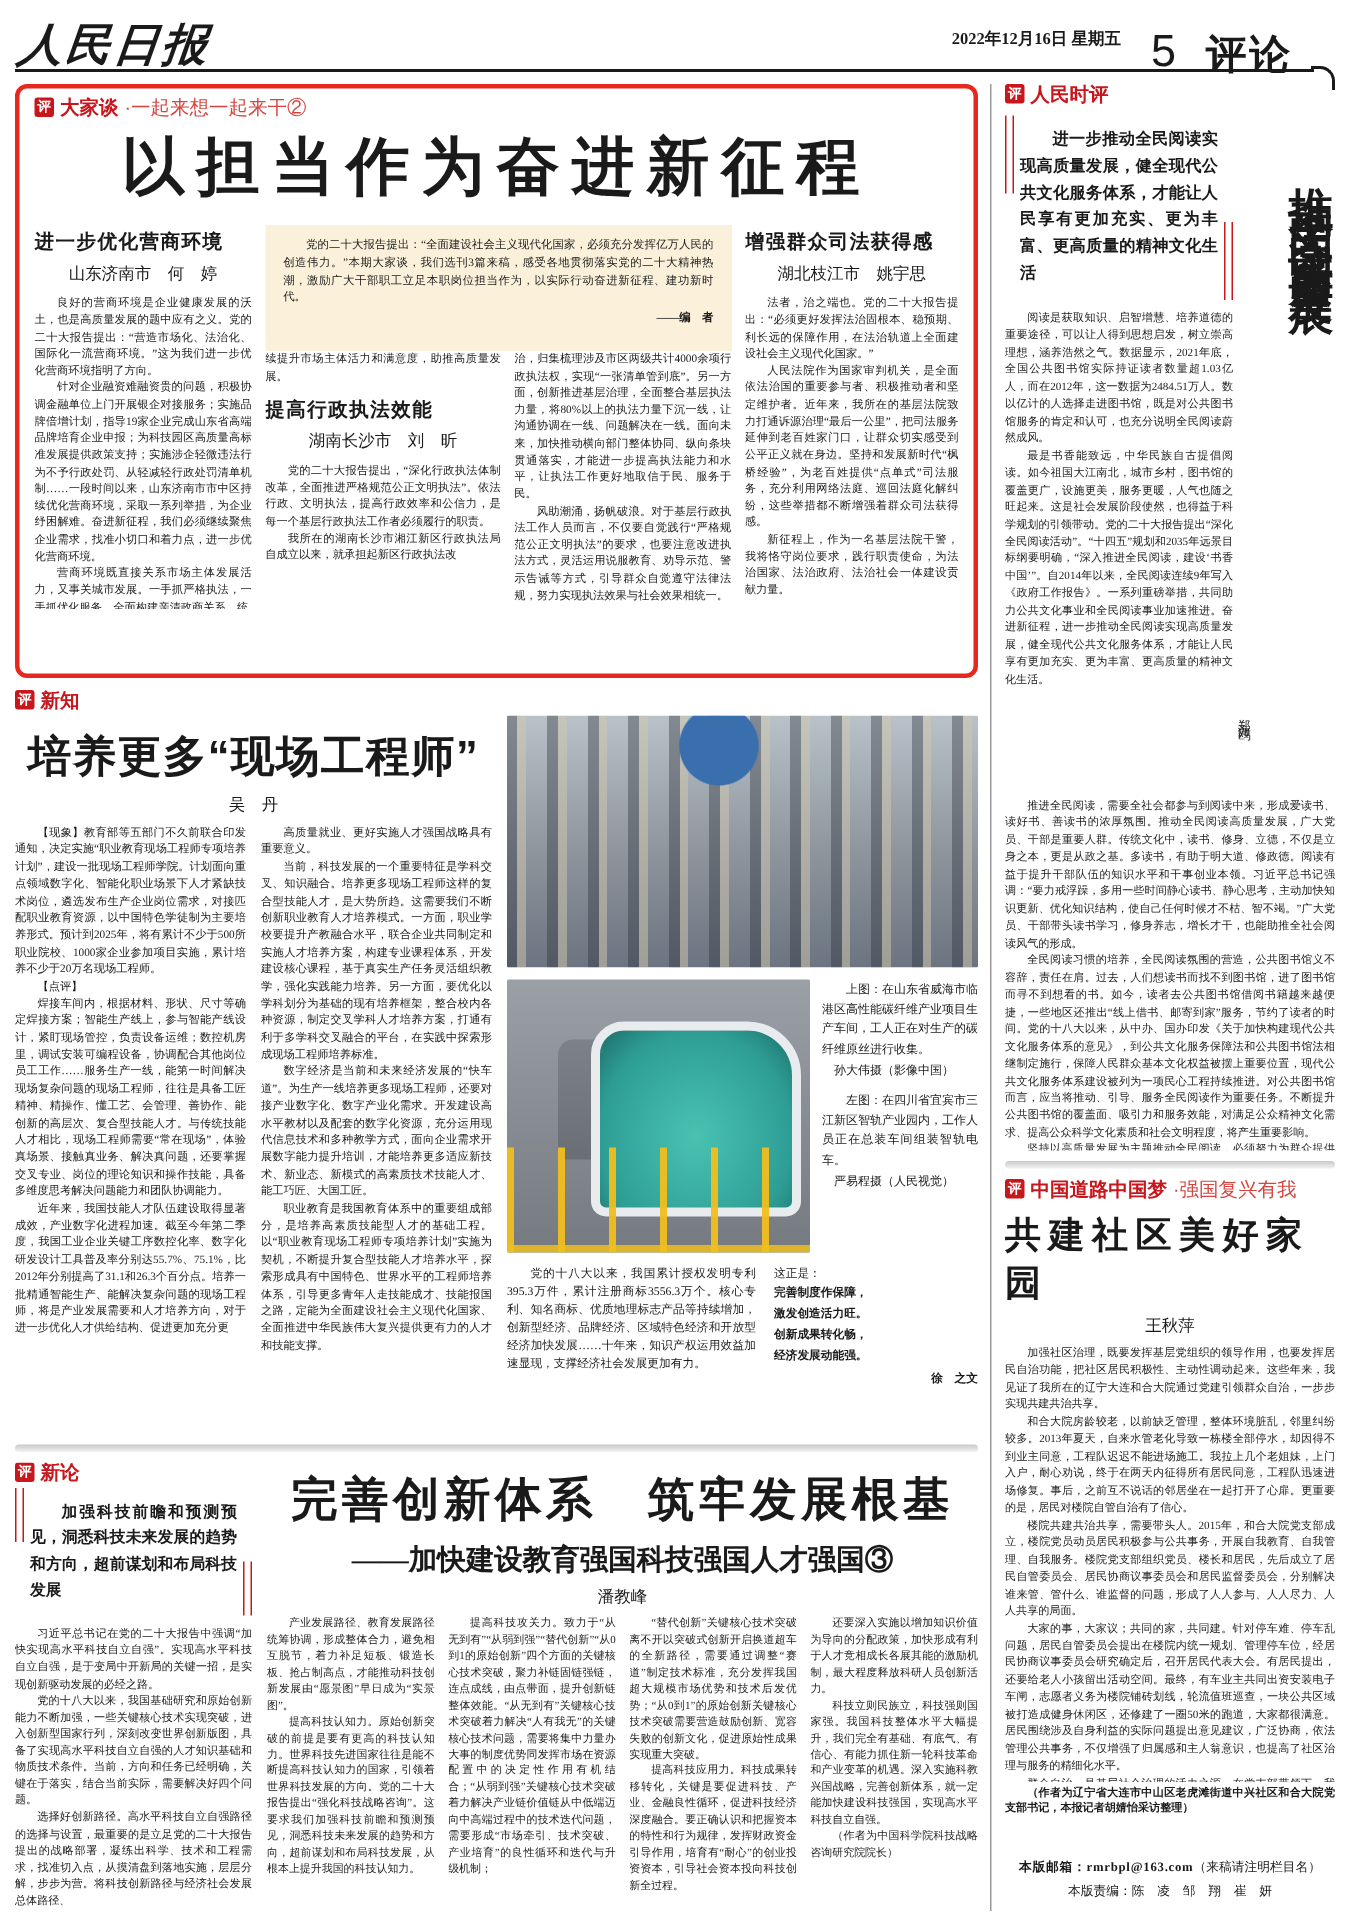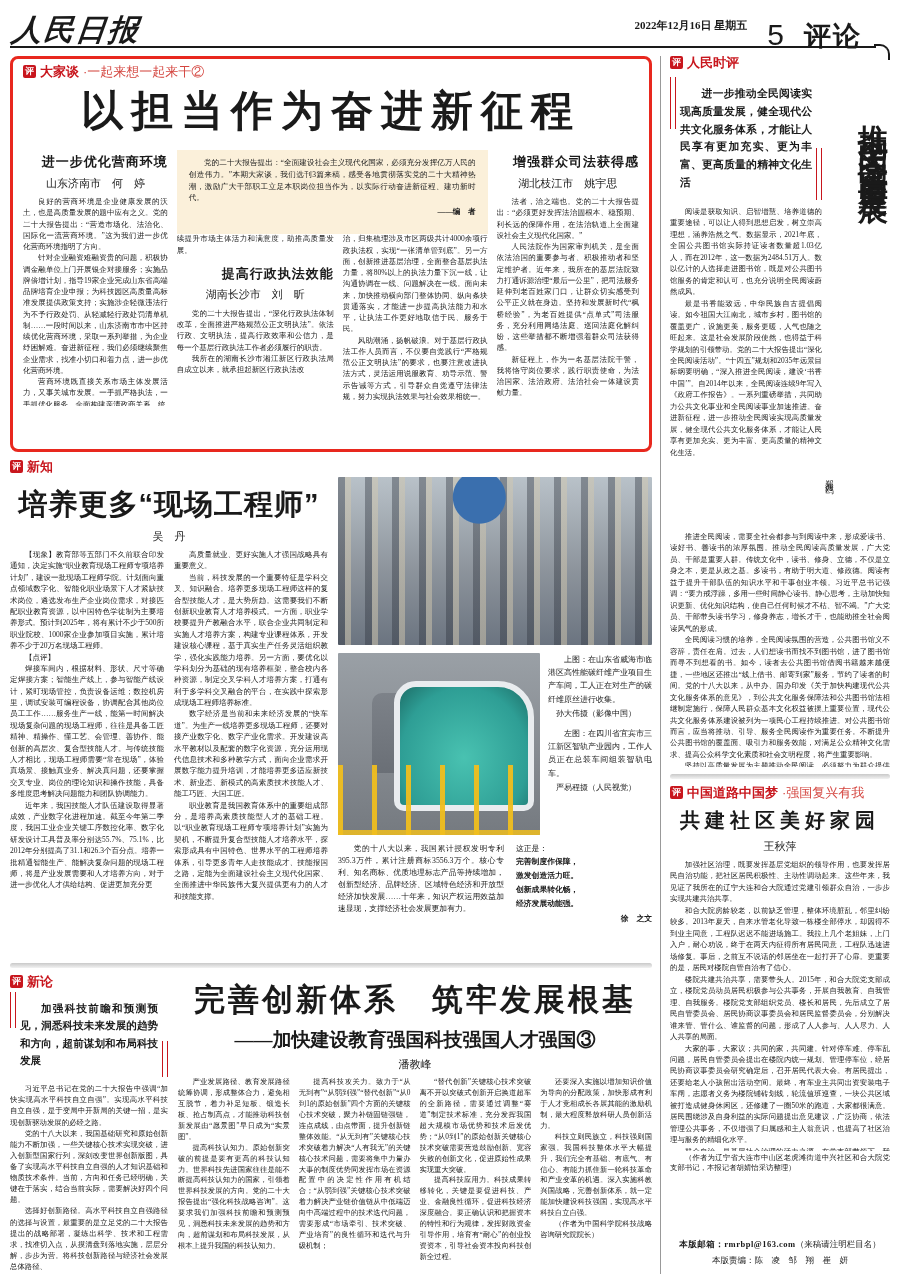--- a/index.html
+++ b/index.html
@@ -26,21 +26,21 @@
   .sec-label{display:flex;align-items:center;gap:4px;font-family:"Liberation Sans",sans-serif;
              font-size:13px;color:#c8161d;line-height:1;margin-bottom:4px;}
   .sec-label b{font-weight:900;}
   .sec-label .sub{font-weight:normal;color:#d4453f;}
   .logo{width:13px;height:13px;background:#c8161d;color:#fff;border-radius:2px;display:inline-flex;
         align-items:center;justify-content:center;font-size:9px;font-weight:bold;line-height:1;}
   
   .para{margin:0;text-indent:2em;text-align:justify;}
   .para-cont{margin:0;text-align:justify;}
   .byline{text-align:center;font-size:11px;margin:3px 0 5px;}
-  h3{font-family:Liberation Sans, sans-serif;font-size:13px;margin:2px 0 2px;text-align:right;letter-spacing:1px;}
+  h3{font-family:Liberation Mono, monospace;font-size:13px;margin:2px 0 2px;text-align:left;letter-spacing:1px;}
   
   .dajiatan{border:3px solid #e8281e;border-radius:8px;padding:6px 10px 8px;height:396px;
             box-sizing:border-box;position:relative;}
   .dj-headline{font-family:"Liberation Sans",sans-serif;font-size:42px;font-weight:900;
                text-align:center;letter-spacing:8px;margin:10px 0 16px;line-height:1.1;}
   .dj-cols{position:relative;display:flex;gap:9px;height:256px;overflow:hidden;font-size:7.5px;line-height:1.5;}
   .dj-col{overflow:hidden;}
   .c1{flex:0 0 23.5%;}.c2{flex:0 0 25.5%;}.c3{flex:0 0 23.5%;}.c4{flex:1;}
   .pad-top{padding-top:72px;}
   .ednote{position:absolute;top:0;left:calc(23.5% + 9px);width:calc(49% + 9px);height:84px;
@@ -105,24 +105,24 @@
   
   .sp-top{display:flex;height:452px;overflow:hidden;margin-top:2px;}
   .sp-left{flex:0 0 152px;font-size:7.4px;line-height:1.55;overflow:hidden;}
   .sp-quote .pq-text{font-size:10.8px;}
   .sp-head{flex:1;position:relative;display:flex;justify-content:flex-end;}
   .v-head{writing-mode:vertical-rl;font-family:"Liberation Sans",sans-serif;font-size:30px;
           font-weight:900;letter-spacing:7px;line-height:1.15;margin-top:26px;}
   .v-author{position:absolute;left:2px;bottom:10%;writing-mode:vertical-rl;font-size:8.5px;letter-spacing:3px;}
   .sp-wide{height:236px;overflow:hidden;font-size:7.4px;line-height:1.55;margin-top:4px;}
   
-  .dl-headline{font-family:"Liberation Sans",sans-serif;font-size:20px;font-weight:900;
-               text-align:center;letter-spacing:5px;margin:4px 0 2px;}
+  .dl-headline{font-family:"Liberation Sans",sans-serif;font-size:24px;font-weight:900;
+               letter-spacing:5px;margin:4px 0 2px;}
   .dl-paras{height:292px;overflow:hidden;font-size:7.4px;line-height:1.55;}
-  .attrib{margin:2px 0 0;font-size:7.4px;font-weight:normal;text-align:justify;text-indent:2em;}
+  .attrib{margin:2px 0 0;font-size:7.4px;font-weight:bold;text-align:justify;text-indent:2em;}
   
   .page-footer{margin-top:auto;text-align:center;font-size:8.5px;line-height:1.8;padding:4px 0 6px;}
   .page-footer b{letter-spacing:.5px;}
 </style>
 </head>
 <body>
 
 <div class="page">
 
   <header>

